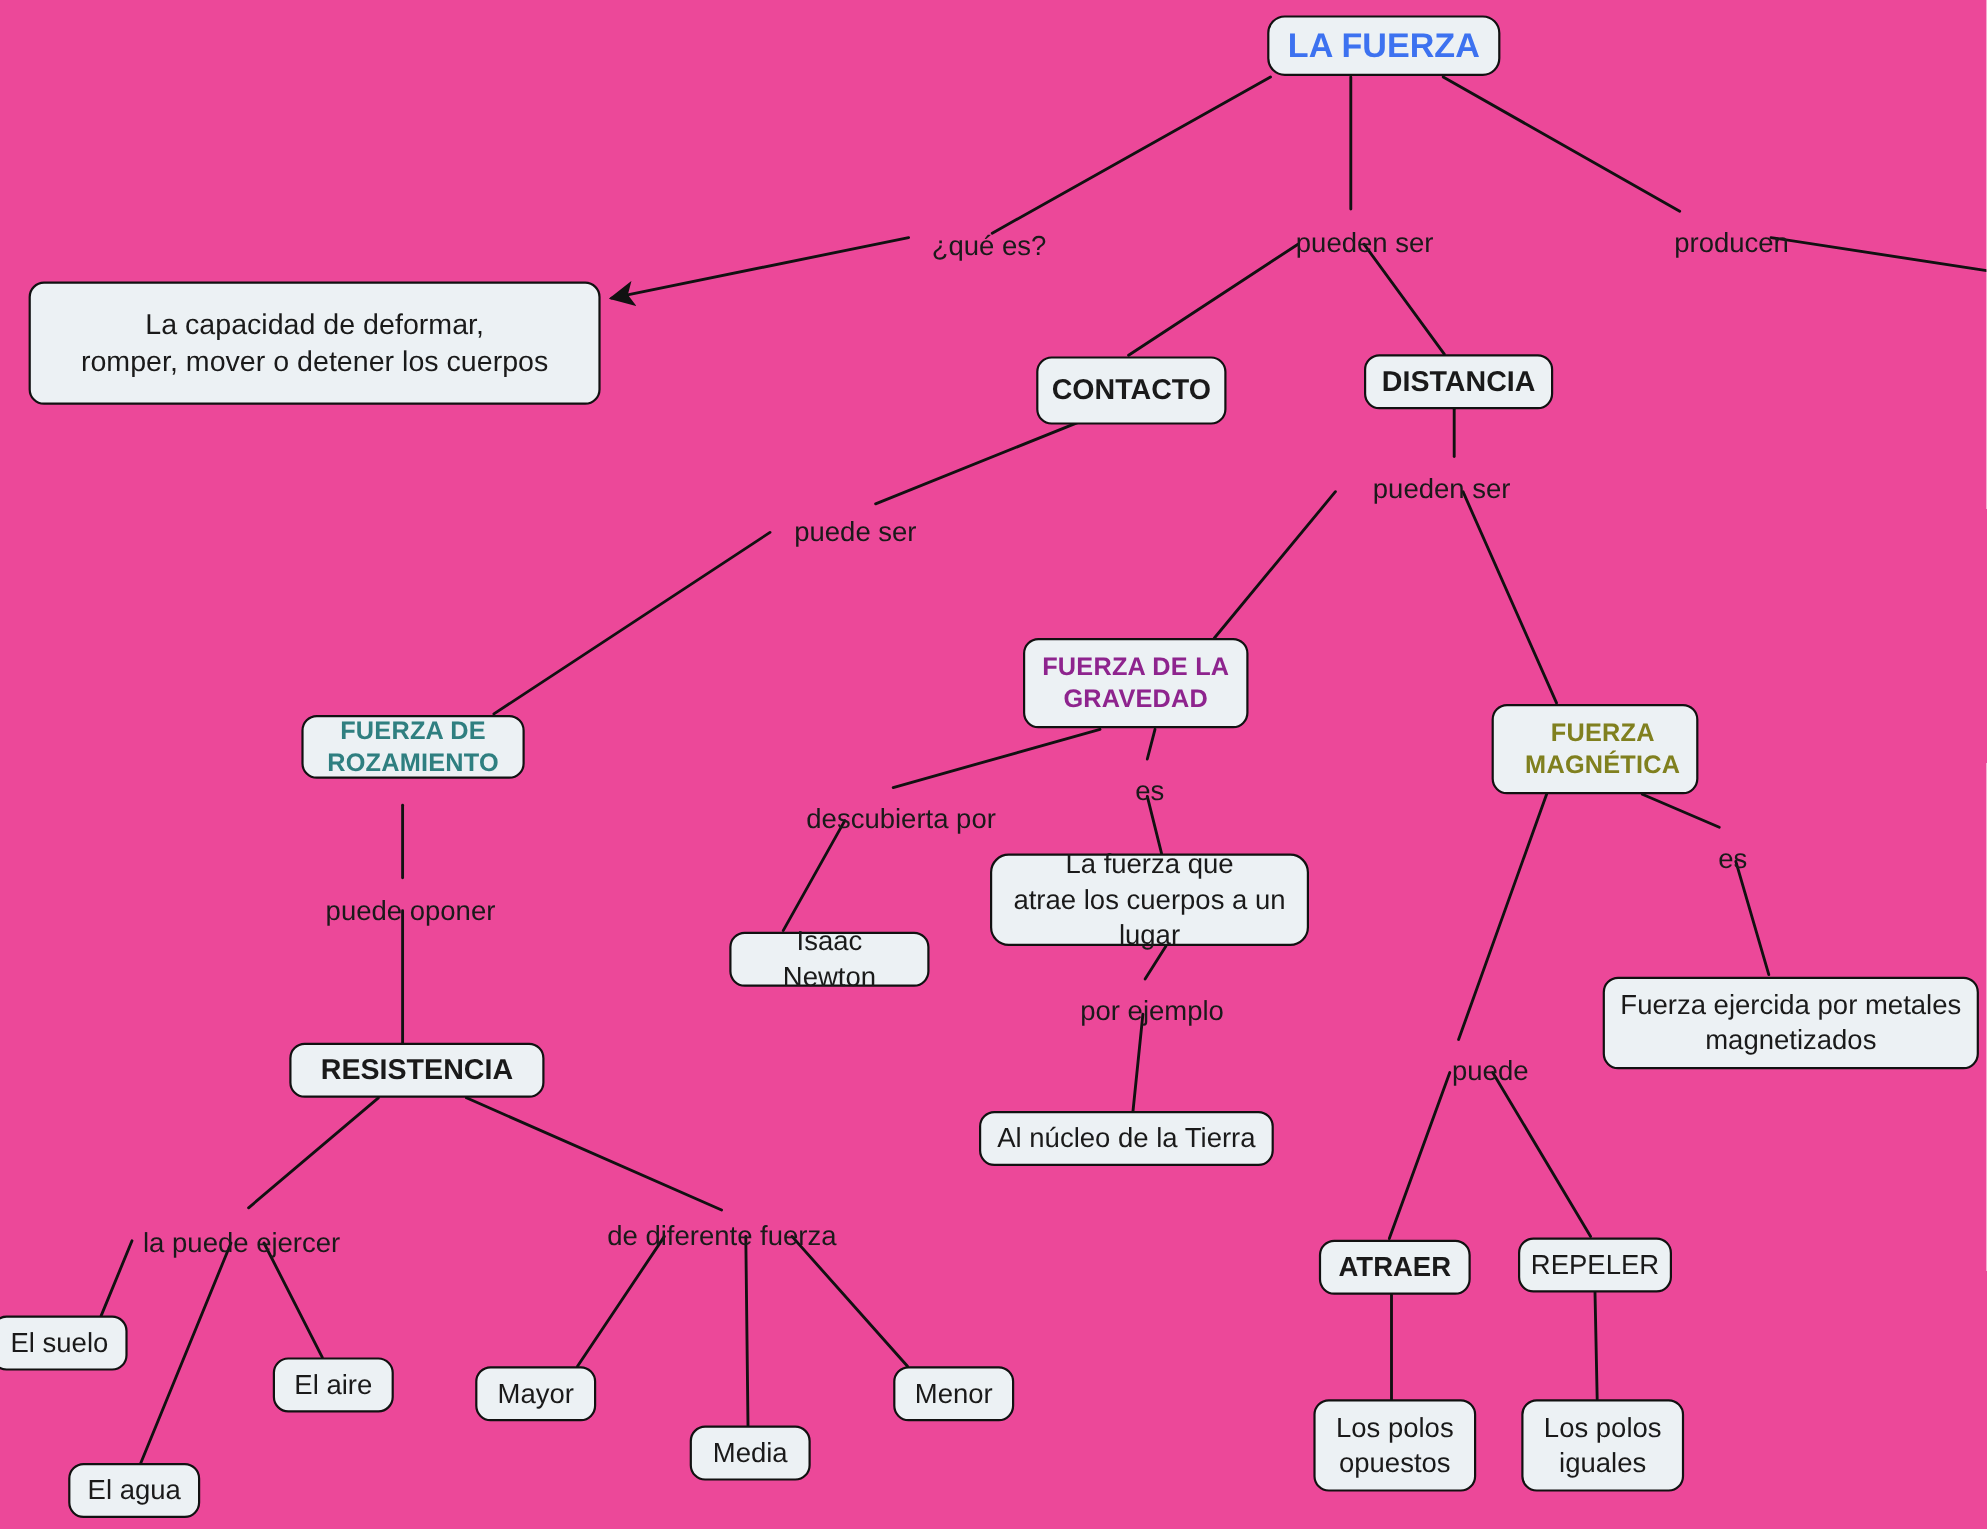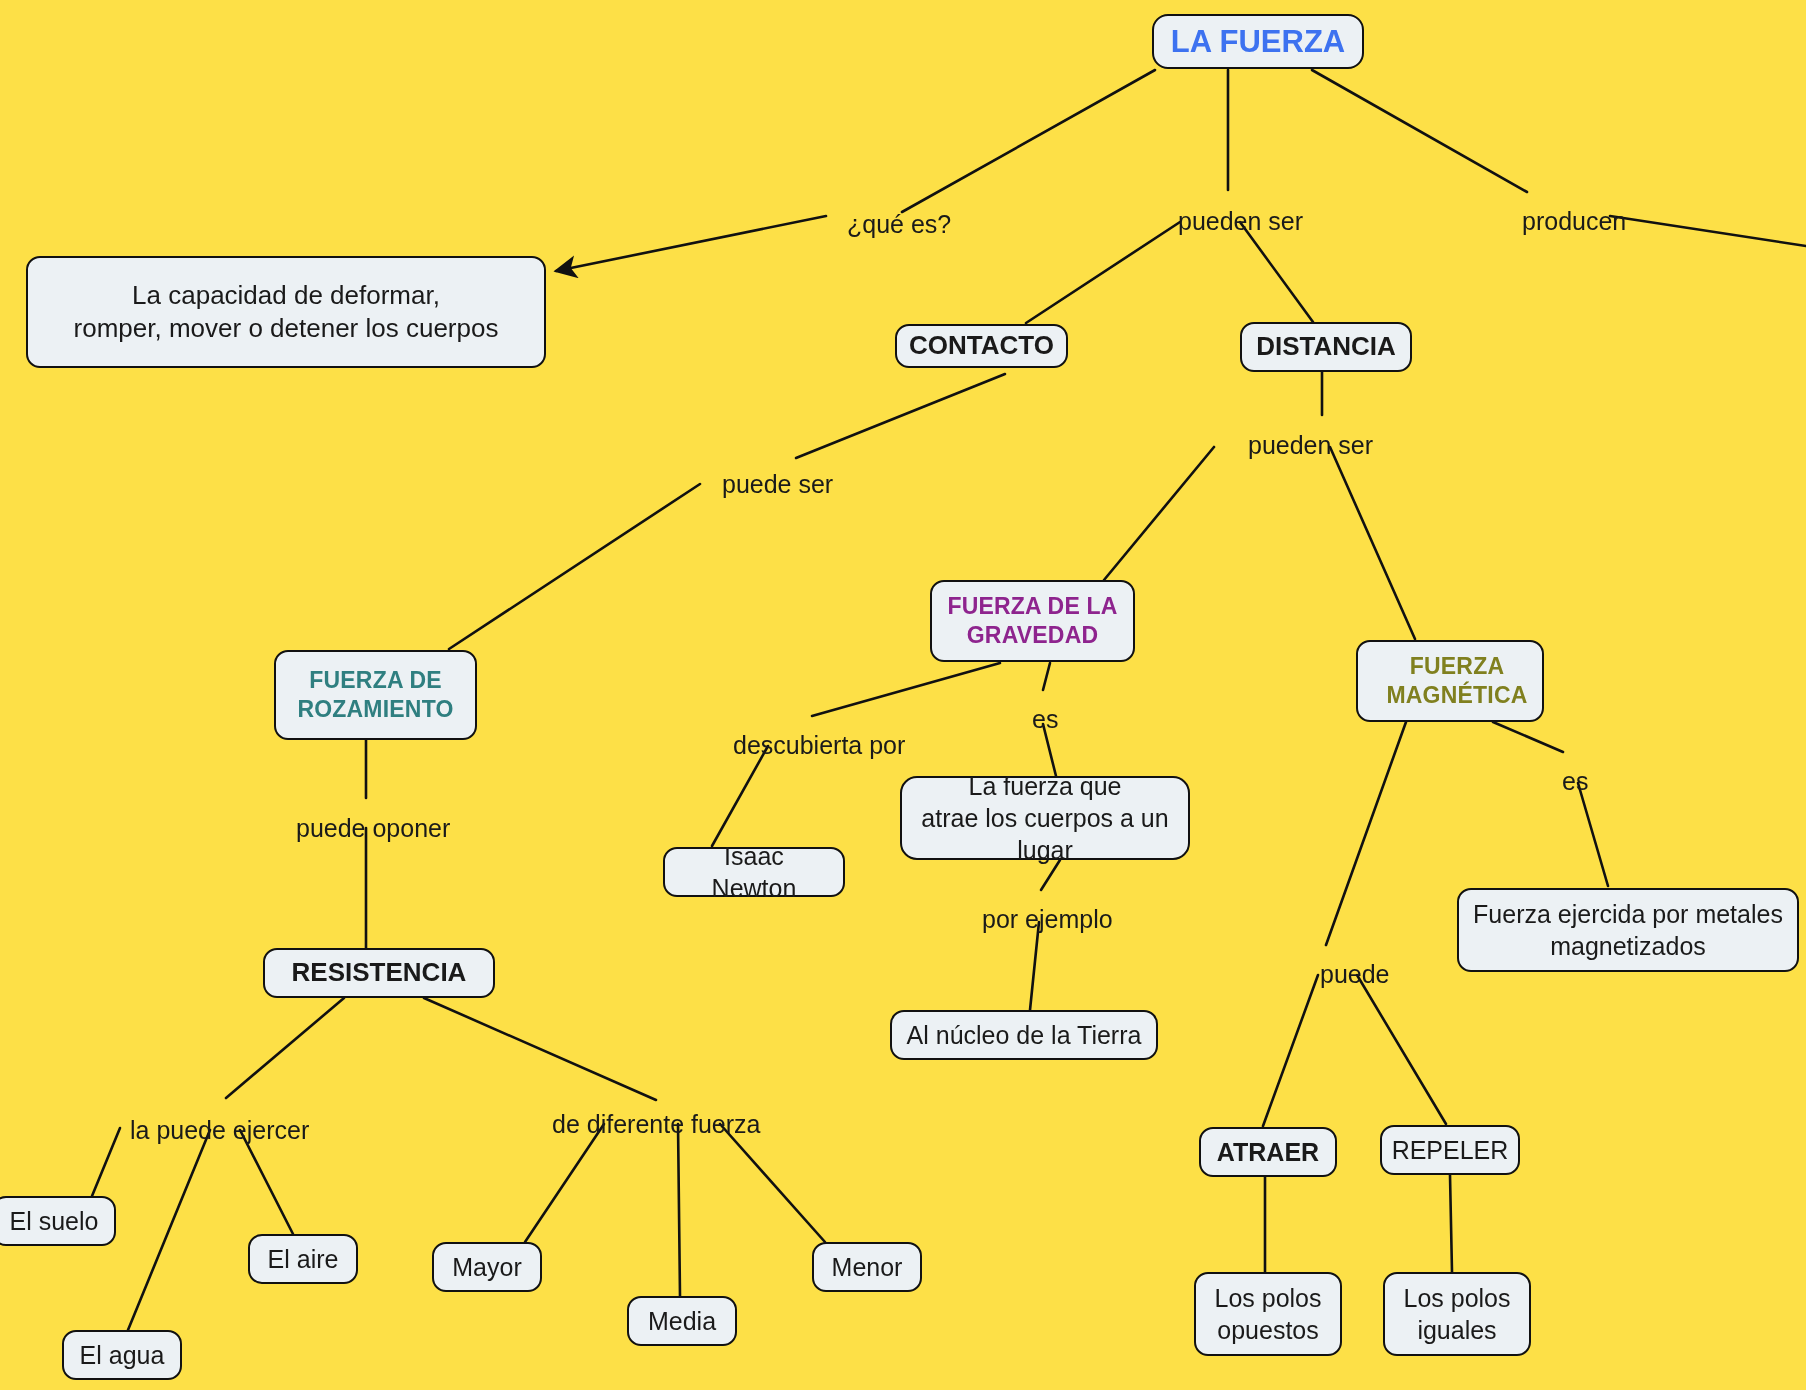--- a/index.html
+++ b/index.html
@@ -7,21 +7,21 @@
     padding: 0;
     background: #ffffff;
   }
   body {
     font-family: "Liberation Sans", sans-serif;
   }
   #canvas {
     position: relative;
     width: 1806px;
     height: 1390px;
-    background: #fde047;
+    background: #ec4899;
     overflow: hidden;
   }
   #edges {
     position: absolute;
     left: 0;
     top: 0;
     width: 1806px;
     height: 1390px;
     pointer-events: none;
   }
@@ -110,23 +110,23 @@
         <path d="M604,1124 L525,1242" fill="none" stroke="#111111" stroke-width="2.6" stroke-linecap="round"></path>
         <path d="M678,1124 L680,1296" fill="none" stroke="#111111" stroke-width="2.6" stroke-linecap="round"></path>
         <path d="M720,1124 L825,1242" fill="none" stroke="#111111" stroke-width="2.6" stroke-linecap="round"></path>
       </g>
   </svg>
 
   <div id="node-layer">
       <div class="node n-root" style="left: 1152px; top: 14px; width: 212px; height: 55px;">LA FUERZA</div>
       <div class="node n-def" style="left: 26px; top: 256px; width: 520px; height: 112px;">La capacidad de deformar,
 romper, mover o detener los cuerpos</div>
-      <div class="node n-blackbold" style="left: 895px; top: 324px; width: 173px; height: 44px;">CONTACTO</div>
+      <div class="node n-blackbold" style="left: 942px; top: 324px; width: 173px; height: 62px;">CONTACTO</div>
       <div class="node n-blackbold" style="left: 1240px; top: 322px; width: 172px; height: 50px;">DISTANCIA</div>
-      <div class="node n-teal" style="left: 274px; top: 650px; width: 203px; height: 90px;">FUERZA DE
+      <div class="node n-teal" style="left: 274px; top: 650px; width: 203px; height: 58px;">FUERZA DE
 ROZAMIENTO</div>
       <div class="node n-purple" style="left: 930px; top: 580px; width: 205px; height: 82px;">FUERZA DE LA
 GRAVEDAD</div>
       <div class="node n-olive" style="left: 1356px; top: 640px; width: 188px; height: 82px; padding-left: 28px;">FUERZA
 MAGNÉTICA</div>
       <div class="node n-plain" style="left: 663px; top: 847px; width: 182px; height: 50px;">Isaac Newton</div>
       <div class="node n-plain" style="left: 900px; top: 776px; width: 290px; height: 84px; border-radius: 17px;">La fuerza que
 atrae los cuerpos a un lugar</div>
       <div class="node n-plain" style="left: 890px; top: 1010px; width: 268px; height: 50px;">Al núcleo de la Tierra</div>
       <div class="node n-plain" style="left: 1457px; top: 888px; width: 342px; height: 84px;">Fuerza ejercida por metales

